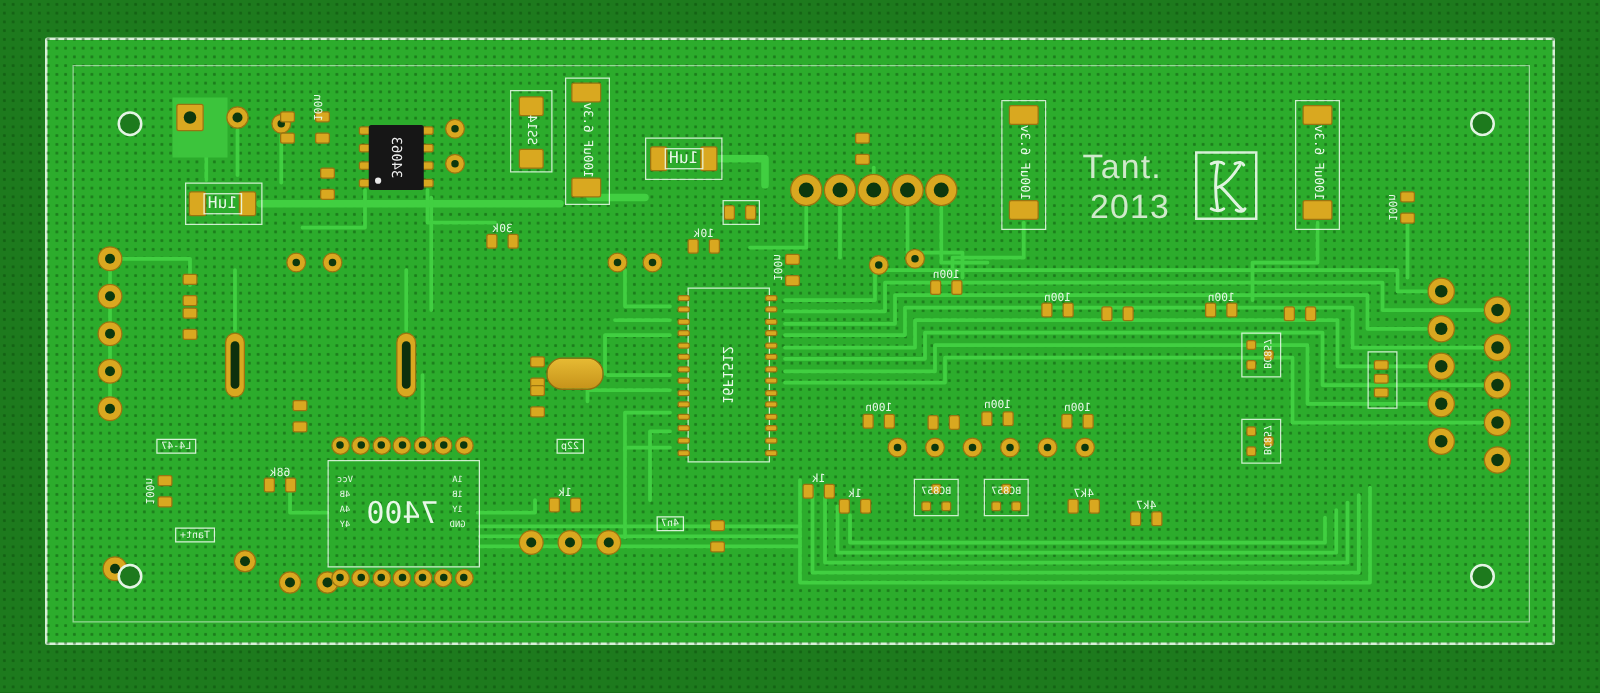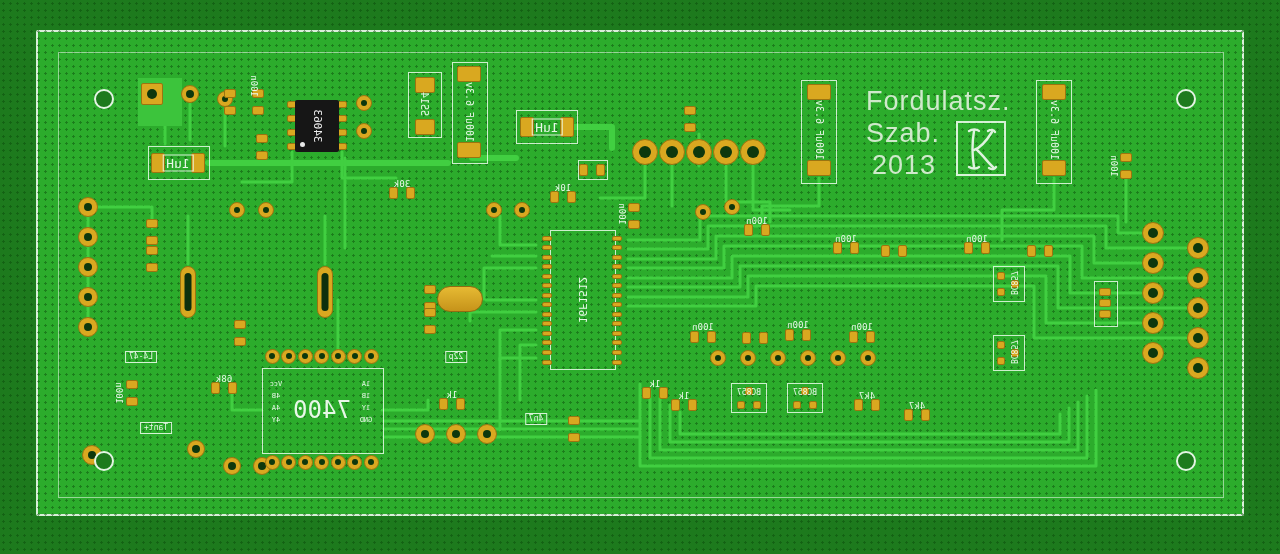--- a/index.html
+++ b/index.html
@@ -540,22 +540,21 @@
       <div class="lbl" style="font-size: 9px; left: 655px; top: 384px; transform: translate(-50%, -50%) rotate(0deg) scaleX(-1);">1k</div>
       <div class="lbl" style="font-size: 9px; left: 684px; top: 396px; transform: translate(-50%, -50%) rotate(0deg) scaleX(-1);">1k</div>
       <div class="lbl" style="font-size: 9px; left: 867px; top: 396px; transform: translate(-50%, -50%) rotate(0deg) scaleX(-1);">4k7</div>
       <div class="lbl" style="font-size: 9px; left: 917px; top: 406px; transform: translate(-50%, -50%) rotate(0deg) scaleX(-1);">4k7</div>
       <div class="lbl" style="font-size: 8px; left: 1013px; top: 283px; transform: translate(-50%, -50%) rotate(90deg) scaleX(-1);">BC857</div>
       <div class="lbl" style="font-size: 8px; left: 1013px; top: 352px; transform: translate(-50%, -50%) rotate(90deg) scaleX(-1);">BC857</div>
       <div class="lbl" style="font-size: 8px; left: 749px; top: 393px; transform: translate(-50%, -50%) rotate(0deg) scaleX(-1);">BC857</div>
       <div class="lbl" style="font-size: 8px; left: 805px; top: 393px; transform: translate(-50%, -50%) rotate(0deg) scaleX(-1);">BC857</div>
     </div>
 
-  <div class="title-line" style="left:866px;top:86px;font-size:27px;">Fordulatsz.</div>
-  <div class="title-line" style="left:866px;top:118px;font-size:27px;">Szab.</div>
+  <div class="title-line" style="left:866px;top:118px;font-size:27px;">Tant.</div>
   <div class="title-line" style="left:872px;top:150px;font-size:27px;">2013</div>
 
   <div class="logo-box">
     <svg width="46" height="51" viewBox="0 0 46 51">
       <g stroke="#dff3df" stroke-width="2.4" fill="none" stroke-linecap="round">
         <path d="M16 8 C14 20 14 32 16 44"></path>
         <path d="M16 27 C22 25 29 17 34 9"></path>
         <path d="M19 27 C24 31 30 40 36 45"></path>
         <path d="M11 8 C14 6 19 6 21 8"></path>
         <path d="M11 44 C14 46 19 46 21 44"></path>

